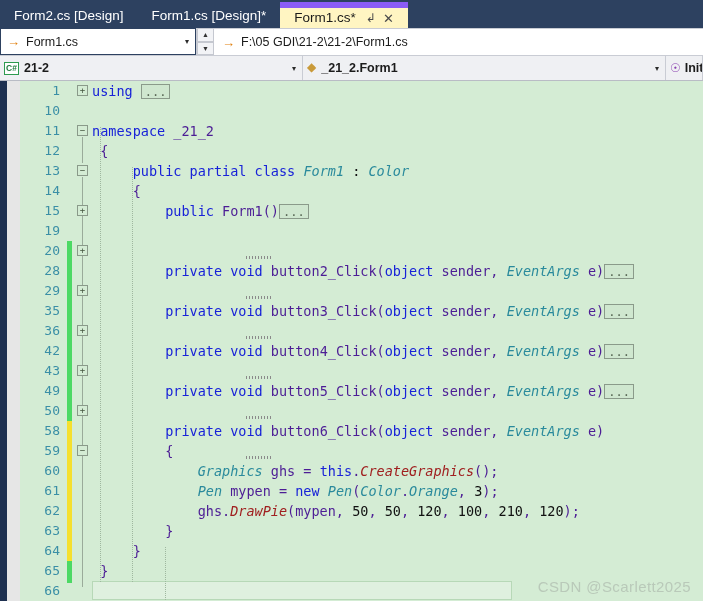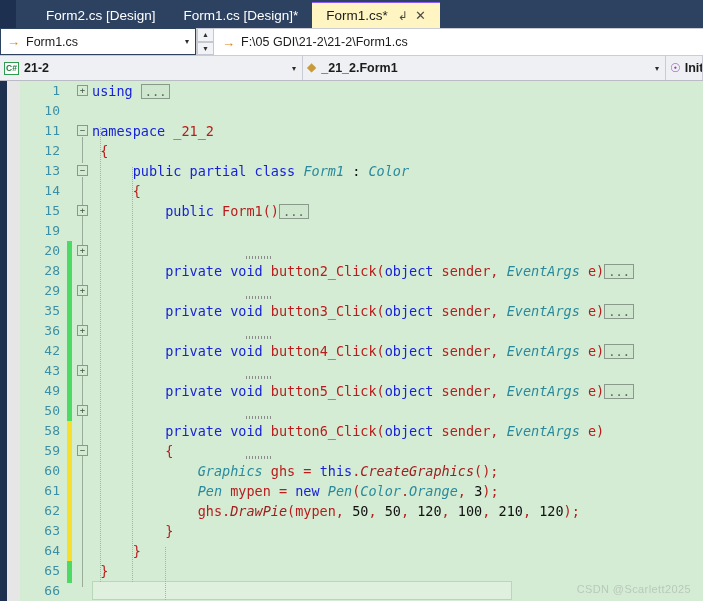--- a/index.html
+++ b/index.html
@@ -7,31 +7,31 @@
     width:703px;height:601px;overflow:hidden;
     font-family:"Liberation Sans", sans-serif;
     background:#1e3050;
     -webkit-font-smoothing:antialiased;
   }
   #app{position:relative;width:703px;height:601px;}
 
   
   .tabstrip{
     height:28px;background:#2d4160;display:flex;align-items:flex-end;
-    padding-left:16px;box-sizing:border-box;position:relative;margin-left:16px;
+    padding-left:0;box-sizing:border-box;position:relative;
   }
   .tab{
     height:24px;line-height:24px;padding:0 14px;color:#ffffff;
     font-size:13.5px;white-space:nowrap;box-sizing:border-box;
     display:flex;align-items:center;
   }
   .tab.inactive{background:transparent;}
   .tab.active{
     background:#fff5c2;color:#1b1b1b;height:26px;line-height:26px;
-    border-top:1px solid #8b5cf6;
+    border-top:6px solid #8b5cf6;
   }
   .tab .tab-label{display:inline-block;}
   .tab .pin-icon{margin-left:10px;font-size:12px;color:#4a4a4a;line-height:1;}
   .tab .close-icon{margin-left:7px;font-size:13px;color:#4a4a4a;line-height:1;}
 
   
   .navrow1{
     height:27px;background:#eff0f3;display:flex;align-items:stretch;
     border-bottom:1px solid #c9ccd4;
   }
@@ -113,40 +113,40 @@
 
   .cline{
     height:20px;line-height:20px;font-size:13.5px;white-space:pre;
     color:#111111;position:relative;
   }
   .kw{color:#1822d8;}
   .type{color:#2a8a9c;font-style:italic;}
   .type-plain{color:#2a8a9c;font-style:italic;}
   .meth{color:#a02020;font-style:italic;}
   .num{color:#111111;}
-  .plain{color:#b91c1c;}
+  .plain{color:#4c1d95;}
   .collapsed{
     display:inline-block;border:1px solid #8a9a8a;background:#cfe7cf;
     color:#5a6a57;font-size:12px;line-height:14px;height:15px;
     padding:0 3px;vertical-align:middle;box-sizing:border-box;
     position:relative;top:-1px;
   }
   .curline{
     position:absolute;left:0;right:0;height:19px;
     border:1px solid #b7d8b7;background:#dff0df;box-sizing:border-box;
   }
   .indentguide{
     position:absolute;width:0;border-left:1px dotted #9fb79f;
   }
   .squiggle{
     position:absolute;height:3px;
     background:repeating-linear-gradient(90deg,#8a8a8a 0 1px,transparent 1px 3px);
   }
   .watermark{
-    position:absolute;right:12px;bottom:8px;font-size:11px;color:#b9c9b9;
+    position:absolute;right:12px;bottom:8px;font-size:15px;color:#b9c9b9;
     font-family:"Liberation Sans",sans-serif;letter-spacing:.4px;
   }
   .leftedge{position:absolute;left:0;top:0;width:7px;height:100%;background:#1e3050;}
 </style>
 </head>
 <body>
 
 <div id="app">
 
   <div class="tabstrip">

